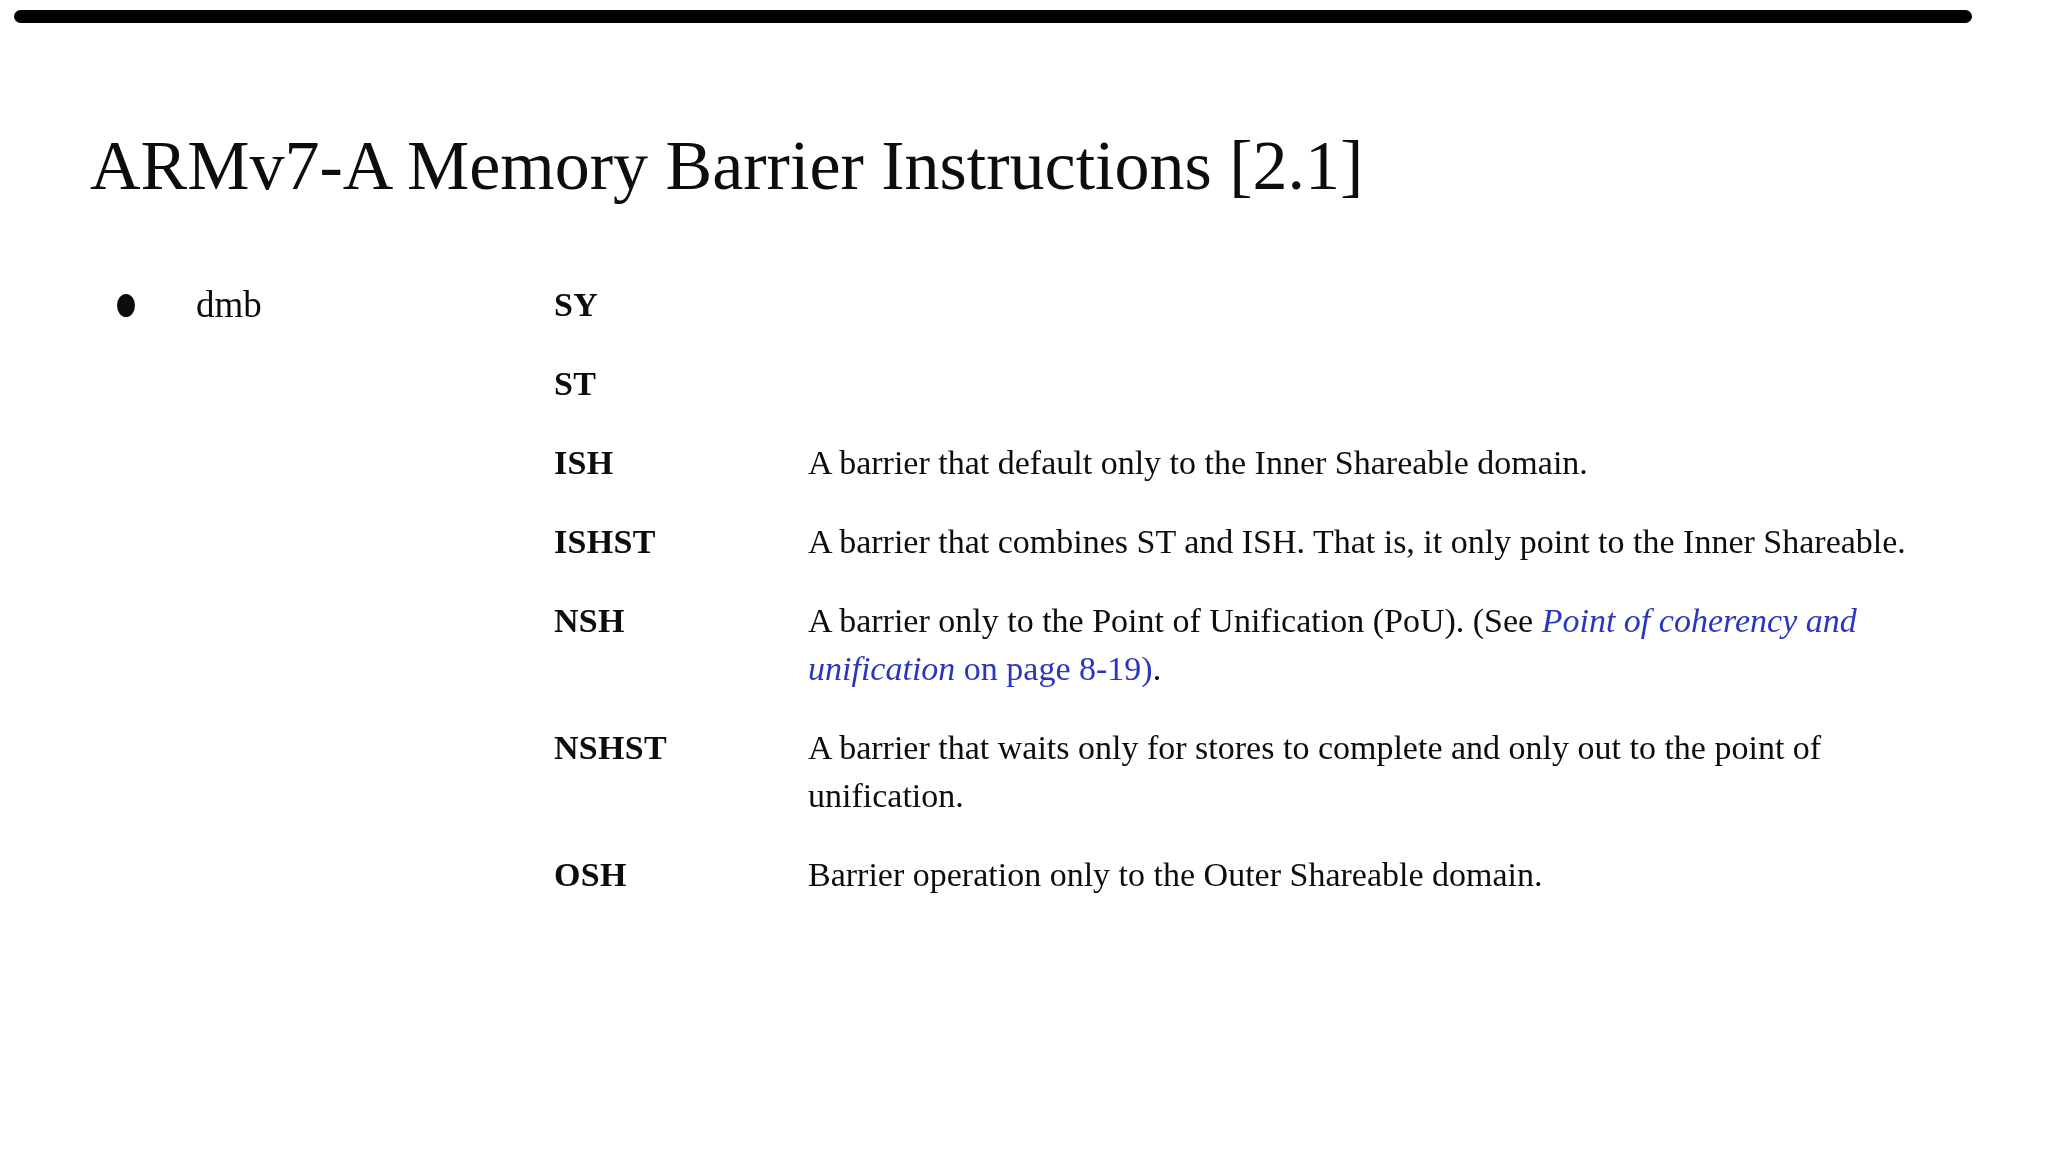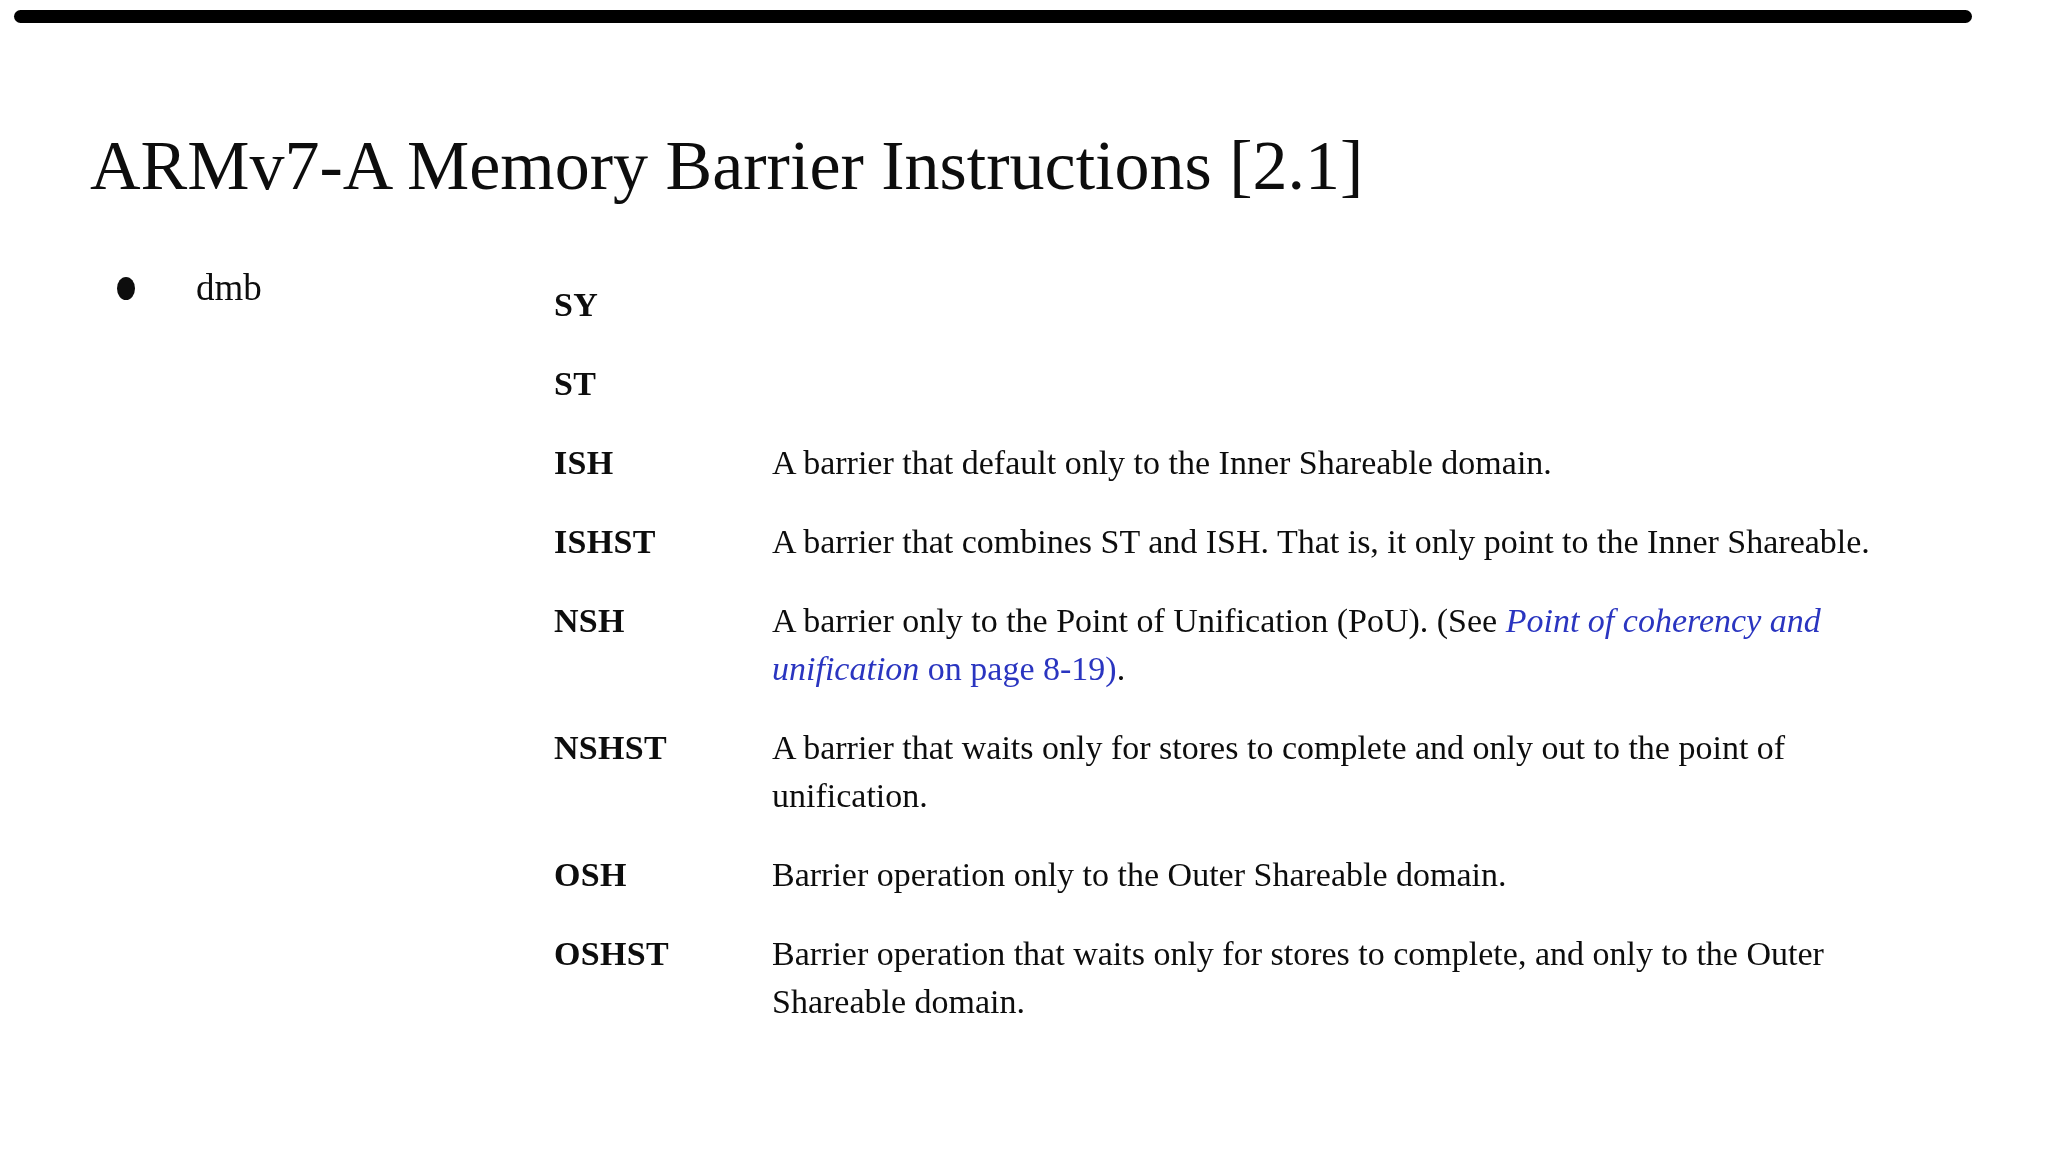--- a/index.html
+++ b/index.html
@@ -27,21 +27,21 @@
     position: absolute;
     left: 90px; top: 126px;
     margin: 0;
     font-size: 70px;
     font-weight: 400;
     letter-spacing: 0px;
     white-space: nowrap;
   }
   .bullet-item {
     position: absolute;
-    left: 117px; top: 264px;
+    left: 117px; top: 281px;
     height: 48px;
     display: flex;
     align-items: center;
   }
   .bullet-dot {
     display: inline-block;
     width: 18px; height: 23px;
     background: var(--text, #0d0d0d);
     border-radius: 50%;
     margin-right: 61px;
@@ -54,20 +54,21 @@
     position: absolute;
     left: 554px; top: 281px;
     width: 1490px;
   }
   .row {
     display: grid;
     grid-template-columns: 218px 1272px;
     margin-bottom: 31px;
     font-size: 34px;
     line-height: 48px;
+    gap: 36px;
   }
   .row .label {
     font-weight: 700;
     letter-spacing: 0.3px;
   }
   .row .desc { white-space: nowrap; }
   .seg-link        { color: var(--link, #2a35c0); }
   .seg-link-italic { color: var(--link, #2a35c0); font-style: italic; }
 </style>
 </head>
@@ -104,19 +105,15 @@
         <div class="desc"><span>A barrier only to the Point of Unification (PoU). (See </span><span class="seg-link-italic">Point of coherency and</span><br><span class="seg-link-italic">unification</span><span class="seg-link"> on page 8-19</span><span class="seg-link">)</span><span>.</span></div>
       </div>
       <div class="row">
         <div class="label">NSHST</div>
         <div class="desc"><span>A barrier that waits only for stores to complete and only out to the point of</span><br><span>unification.</span></div>
       </div>
       <div class="row">
         <div class="label">OSH</div>
         <div class="desc"><span>Barrier operation only to the Outer Shareable domain.</span></div>
       </div>
-      <div class="row">
-        <div class="label">OSHST</div>
-        <div class="desc"><span>Barrier operation that waits only for stores to complete, and only to the Outer</span><br><span>Shareable domain.</span></div>
-      </div>
     </div>
 
 </div>
 
 </body></html>

